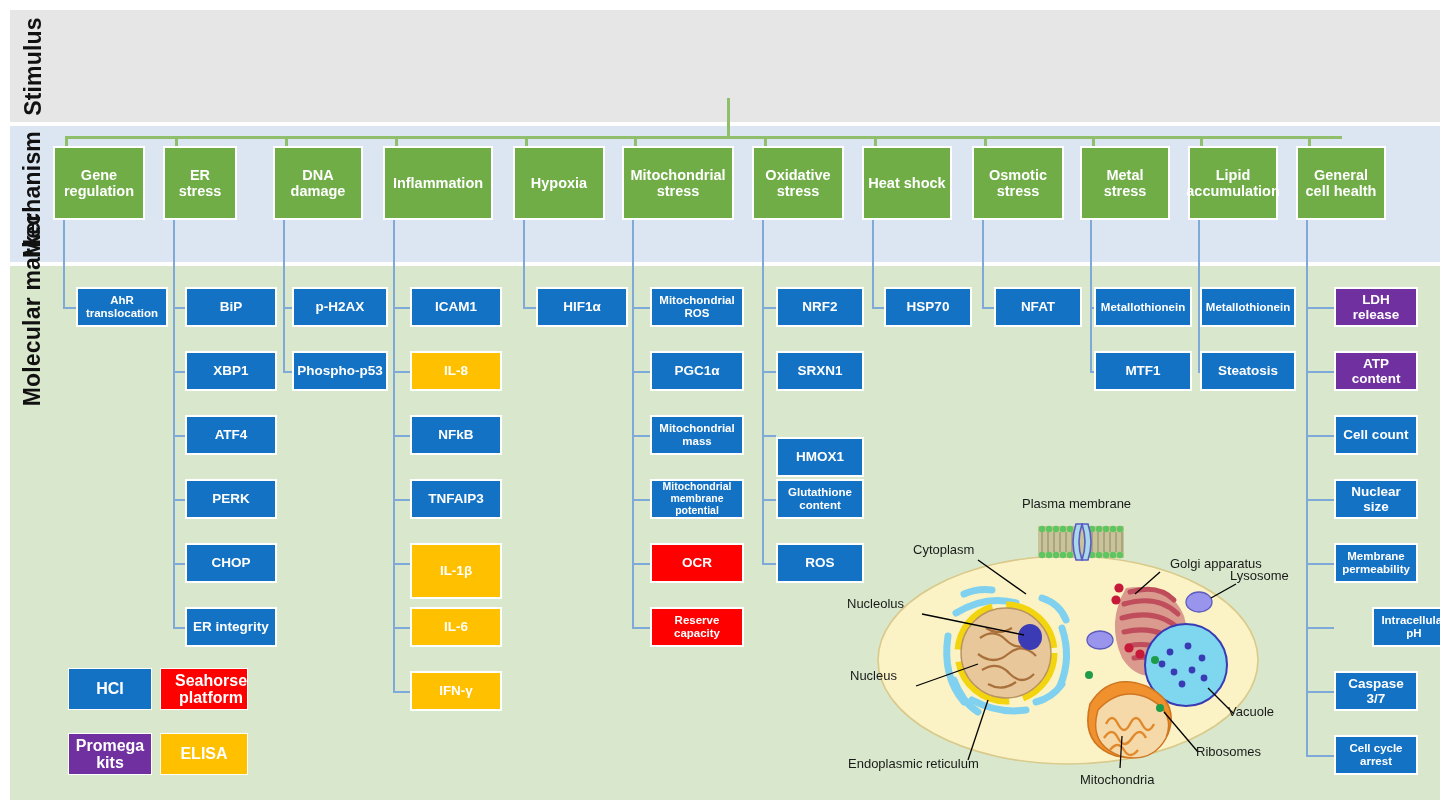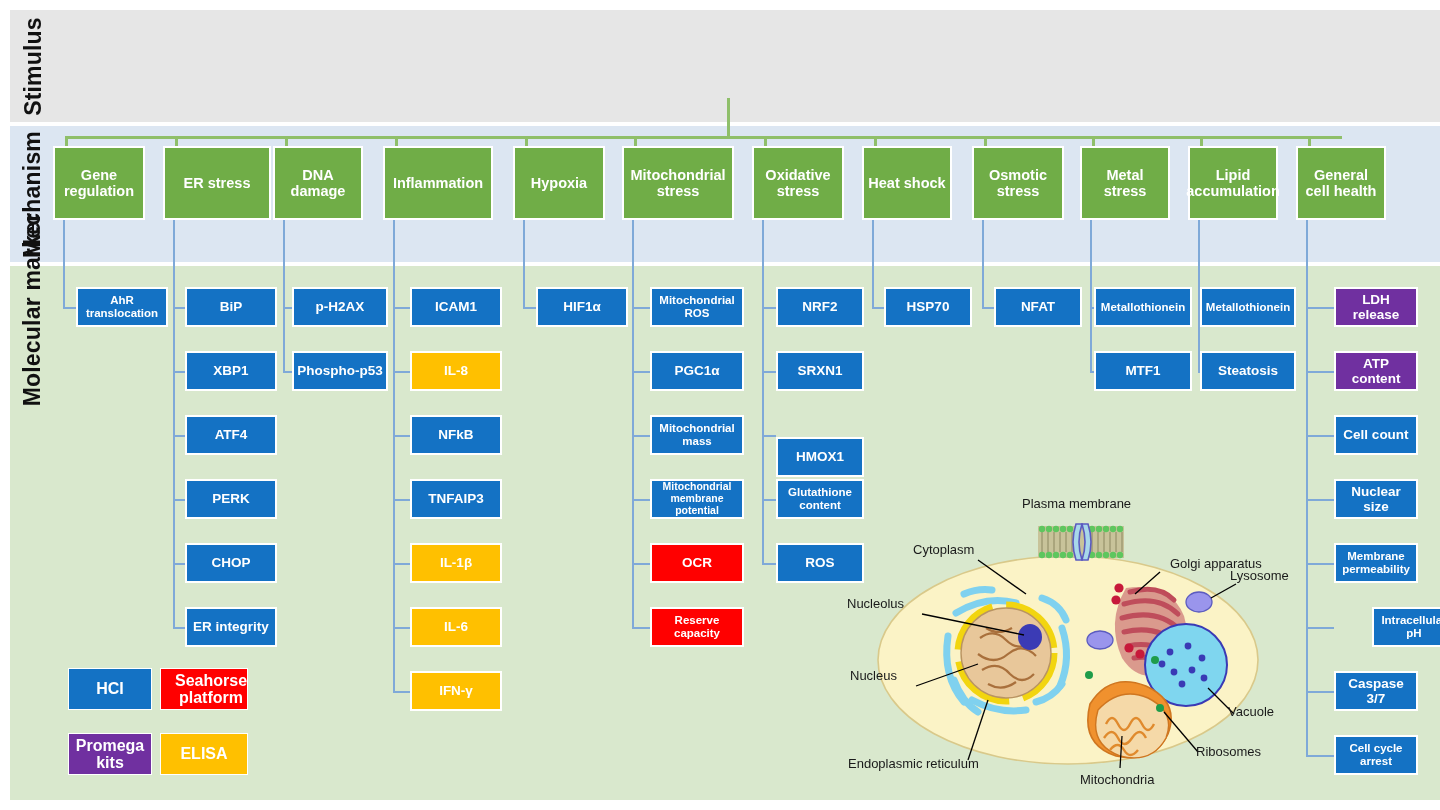--- a/index.html
+++ b/index.html
@@ -101,21 +101,21 @@
       <div class="ln-green" style="left: 764px; top: 136px; width: 2.5px; height: 10px;"></div>
       <div class="ln-green" style="left: 874px; top: 136px; width: 2.5px; height: 10px;"></div>
       <div class="ln-green" style="left: 984px; top: 136px; width: 2.5px; height: 10px;"></div>
       <div class="ln-green" style="left: 1092px; top: 136px; width: 2.5px; height: 10px;"></div>
       <div class="ln-green" style="left: 1200px; top: 136px; width: 2.5px; height: 10px;"></div>
       <div class="ln-green" style="left: 1308px; top: 136px; width: 2.5px; height: 10px;"></div>
     </div>
 
   <div id="mech-row">
       <div class="box mech-box" style="left: 53px; top: 146px; width: 92px; height: 74px;">Gene regulation</div>
-      <div class="box mech-box" style="left: 163px; top: 146px; width: 108px; height: 74px;">ER stress</div>
+      <div class="box mech-box" style="left: 163px; top: 146px; width: 74px; height: 74px;">ER stress</div>
       <div class="box mech-box" style="left: 273px; top: 146px; width: 90px; height: 74px;">DNA damage</div>
       <div class="box mech-box" style="left: 383px; top: 146px; width: 110px; height: 74px;">Inflammation</div>
       <div class="box mech-box" style="left: 513px; top: 146px; width: 92px; height: 74px;">Hypoxia</div>
       <div class="box mech-box" style="left: 622px; top: 146px; width: 112px; height: 74px;">Mitochondrial stress</div>
       <div class="box mech-box" style="left: 752px; top: 146px; width: 92px; height: 74px;">Oxidative stress</div>
       <div class="box mech-box" style="left: 862px; top: 146px; width: 90px; height: 74px;">Heat shock</div>
       <div class="box mech-box" style="left: 972px; top: 146px; width: 92px; height: 74px;">Osmotic stress</div>
       <div class="box mech-box" style="left: 1080px; top: 146px; width: 90px; height: 74px;">Metal stress</div>
       <div class="box mech-box" style="left: 1188px; top: 146px; width: 90px; height: 74px;">Lipid accumulation</div>
       <div class="box mech-box" style="left: 1296px; top: 146px; width: 90px; height: 74px;">General cell health</div>
@@ -146,21 +146,21 @@
       <div class="ln" style="left: 393px; top: 220px; width: 1.6px; height: 471px;"></div>
       <div class="ln" style="left: 393px; top: 307px; width: 17px; height: 1.6px;"></div>
       <div class="box marker-box c-hci" style="left: 410px; top: 287px; width: 92px; height: 40px;">ICAM1</div>
       <div class="ln" style="left: 393px; top: 371px; width: 17px; height: 1.6px;"></div>
       <div class="box marker-box c-elisa" style="left: 410px; top: 351px; width: 92px; height: 40px;">IL-8</div>
       <div class="ln" style="left: 393px; top: 435px; width: 17px; height: 1.6px;"></div>
       <div class="box marker-box c-hci" style="left: 410px; top: 415px; width: 92px; height: 40px;">NFkB</div>
       <div class="ln" style="left: 393px; top: 499px; width: 17px; height: 1.6px;"></div>
       <div class="box marker-box c-hci" style="left: 410px; top: 479px; width: 92px; height: 40px;">TNFAIP3</div>
       <div class="ln" style="left: 393px; top: 563px; width: 17px; height: 1.6px;"></div>
-      <div class="box marker-box c-elisa" style="left: 410px; top: 543px; width: 92px; height: 40px;">IL-1β</div>
+      <div class="box marker-box c-elisa" style="left: 410px; top: 543px; width: 92px; height: 56px;">IL-1β</div>
       <div class="ln" style="left: 393px; top: 627px; width: 17px; height: 1.6px;"></div>
       <div class="box marker-box c-elisa" style="left: 410px; top: 607px; width: 92px; height: 40px;">IL-6</div>
       <div class="ln" style="left: 393px; top: 691px; width: 17px; height: 1.6px;"></div>
       <div class="box marker-box c-elisa" style="left: 410px; top: 671px; width: 92px; height: 40px;">IFN-γ</div>
       <div class="ln" style="left: 523px; top: 220px; width: 1.6px; height: 87px;"></div>
       <div class="ln" style="left: 523px; top: 307px; width: 13px; height: 1.6px;"></div>
       <div class="box marker-box c-hci" style="left: 536px; top: 287px; width: 92px; height: 40px;">HIF1α</div>
       <div class="ln" style="left: 632px; top: 220px; width: 1.6px; height: 407px;"></div>
       <div class="ln" style="left: 632px; top: 307px; width: 18px; height: 1.6px;"></div>
       <div class="box marker-box c-hci small-txt" style="left: 650px; top: 287px; width: 94px; height: 40px;">Mitochondrial ROS</div>

